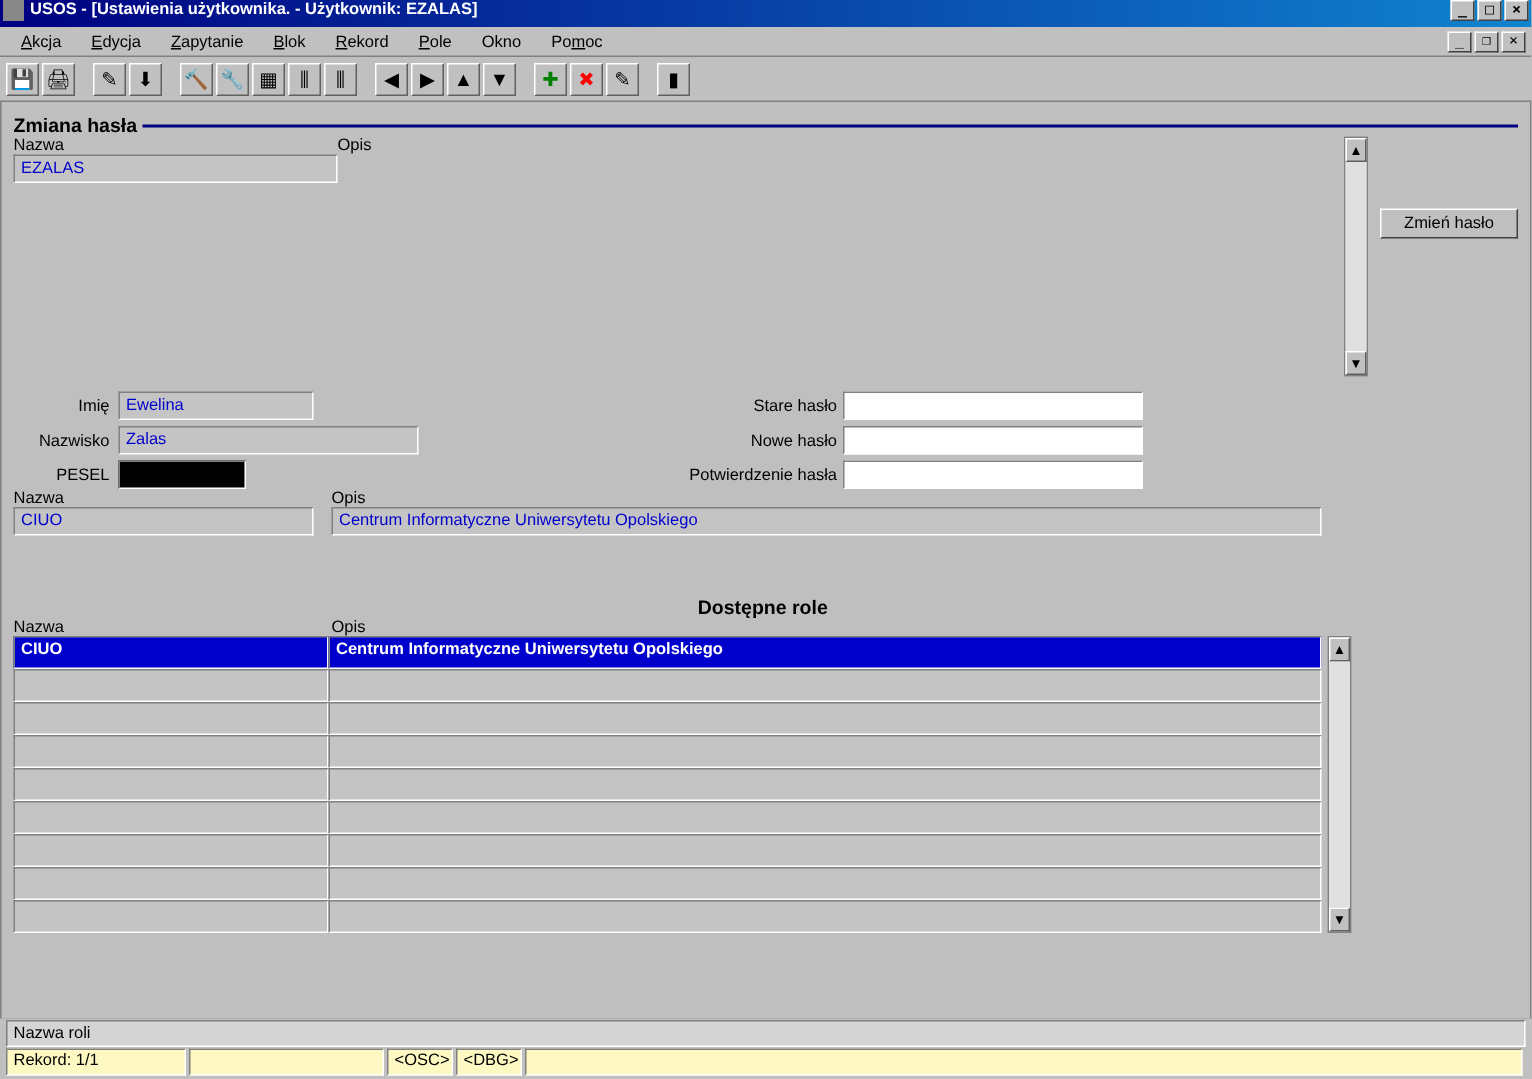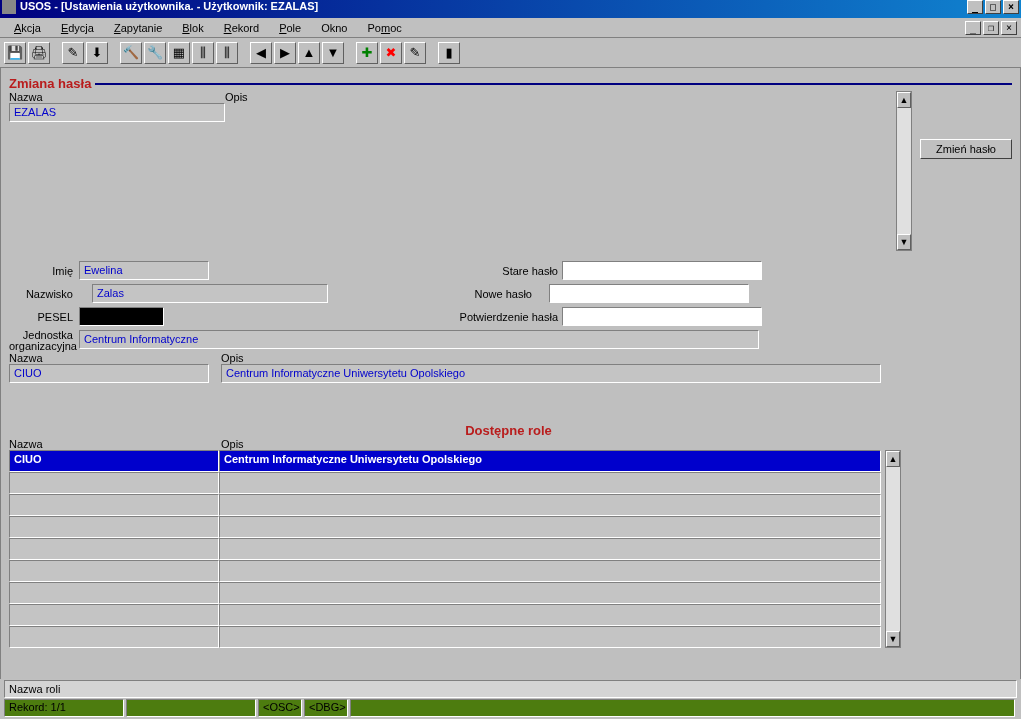--- a/index.html
+++ b/index.html
@@ -103,21 +103,21 @@
   position: relative;
 }
 
 
 .section-header {
   display: flex;
   align-items: center;
   margin-top: 4px;
 }
 .section-header .title {
-  color: #b91c1c;
+  color: #000000;
   font-weight: bold;
   font-size: 13px;
   white-space: nowrap;
   padding-right: 4px;
 }
 .section-header .line {
   flex: 1;
   height: 2px;
   background: #000080;
 }
@@ -222,21 +222,21 @@
   display: flex;
   height: 18px;
   margin: 0 4px 2px 4px;
 }
 .status-cell {
   border: 1px solid #808080;
   border-right-color: #fff;
   border-bottom-color: #fff;
   padding: 1px 4px;
   margin-right: 2px;
-  background: #4d7c0f;
+  background: #fef9c3;
 }
 
 
 .row { display: flex; align-items: center; }
 .w70 { width: 70px; text-align: right; padding-right: 6px; }
 </style>
 </head>
 <body>
 
 <div class="title-bar">
@@ -318,39 +318,35 @@
 
   <div style="margin-top:10px;">
     <div class="row">
       <div class="w70 field-label">Imię</div>
       <div class="inset-field" style="width:130px;">Ewelina</div>
       <div style="flex:1"></div>
       <div class="field-label" style="width:120px;text-align:right;padding-right:4px;">Stare hasło</div>
       <div class="white-input" style="width:200px;"></div>
       <div style="width:250px;"></div>
     </div>
-    <div class="row" style="margin-top:4px;gap:13px;">
+    <div class="row" style="margin-top:4px;">
       <div class="w70 field-label">Nazwisko</div>
-      <div class="inset-field" style="width:236px;">Zalas</div>
+      <div class="inset-field" style="width:200px;">Zalas</div>
       <div style="flex:1"></div>
       <div class="field-label" style="width:120px;text-align:right;padding-right:4px;">Nowe hasło</div>
       <div class="white-input" style="width:200px;"></div>
       <div style="width:250px;"></div>
     </div>
     <div class="row" style="margin-top:4px;">
       <div class="w70 field-label">PESEL</div>
       <div class="inset-field black" style="width:85px;"></div>
       <div style="flex:1"></div>
       <div class="field-label" style="width:120px;text-align:right;padding-right:4px;">Potwierdzenie hasła</div>
       <div class="white-input" style="width:200px;"></div>
       <div style="width:250px;"></div>
-    </div>
-    <div class="row" style="margin-top:4px; align-items:flex-start;">
-      <div class="w70 field-label" style="line-height:11px;">Jednostka<br>organizacyjna</div>
-      <div class="inset-field" style="width:680px;">Centrum Informatyczne</div>
     </div>
   </div>
 
   <div style="display:flex;">
     <div style="flex:0 0 212px;">
       <div class="field-label">Nazwa</div>
       <div class="inset-field" style="width:200px;">CIUO</div>
     </div>
     <div style="flex:1;">
       <div class="field-label">Opis</div>

